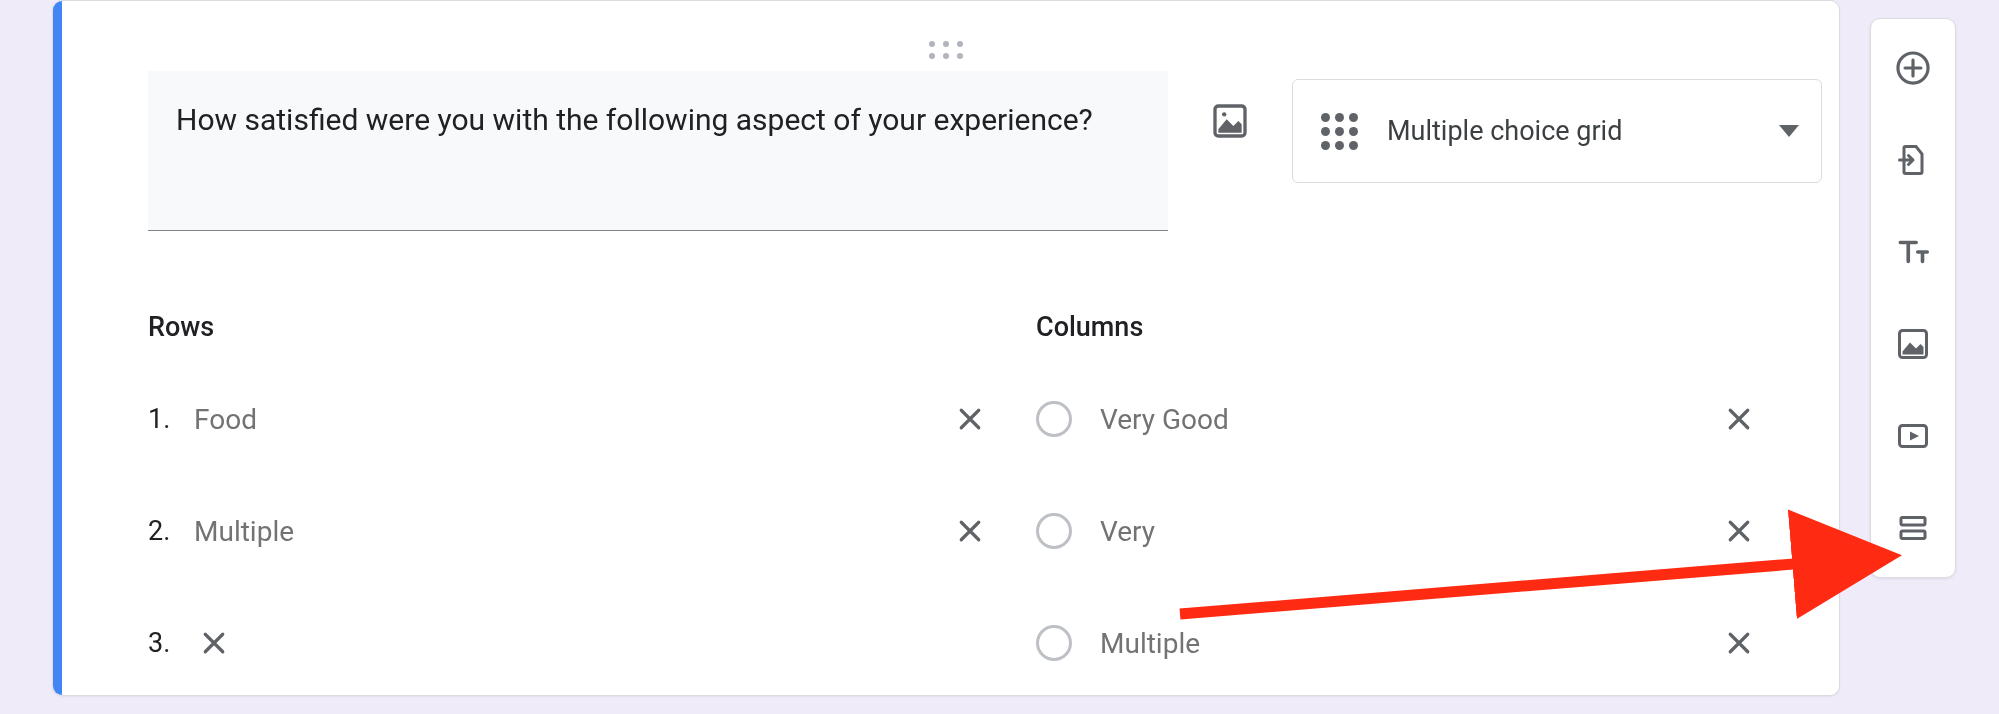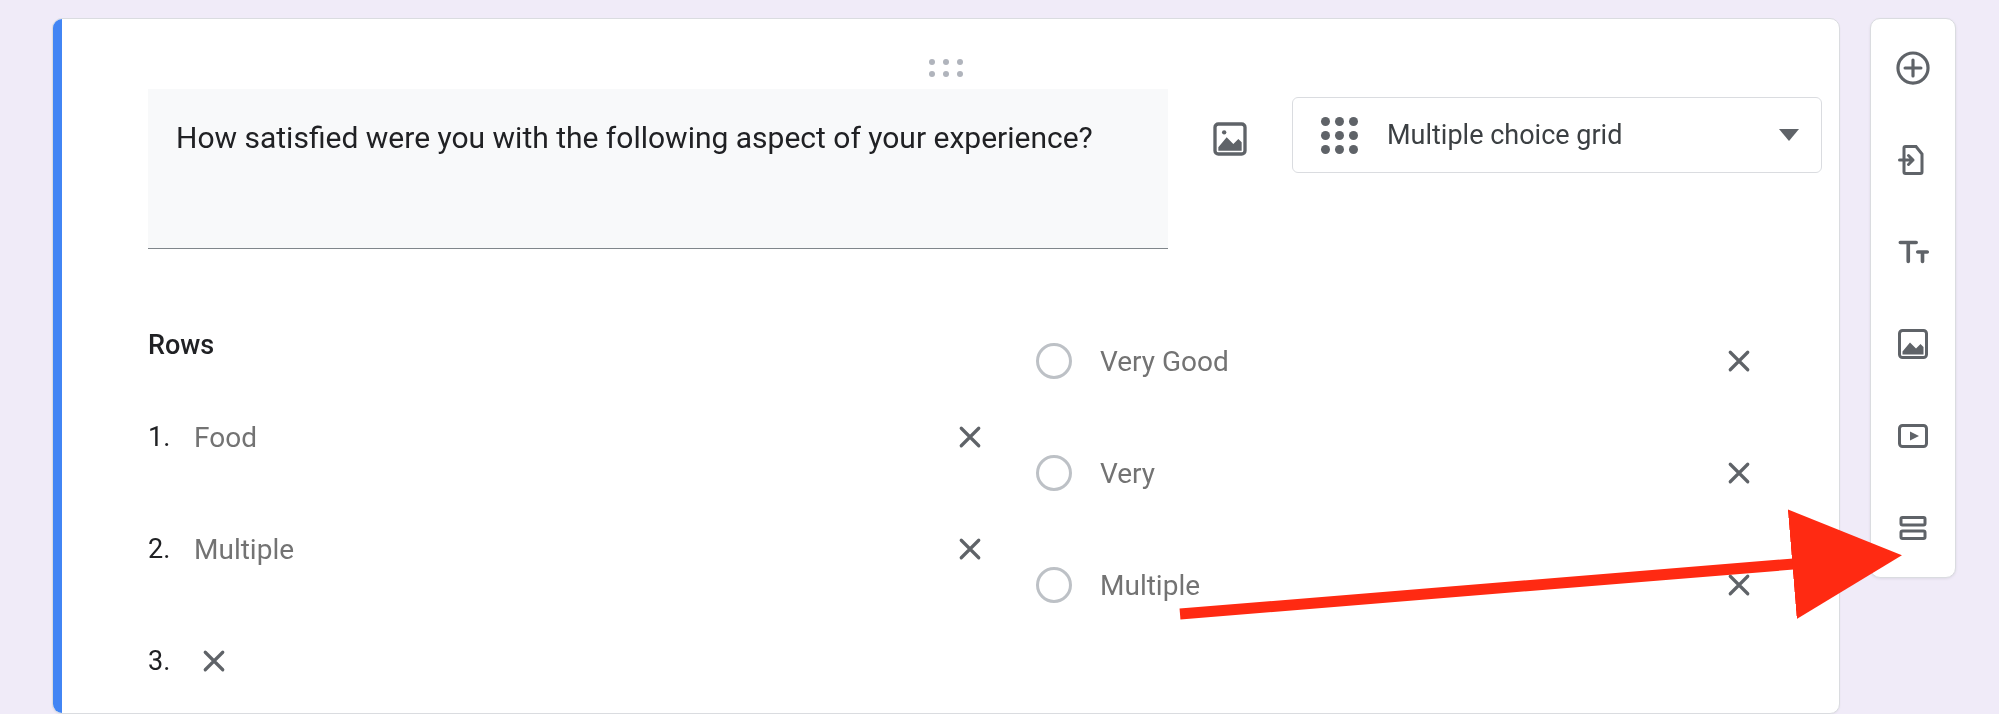--- a/index.html
+++ b/index.html
@@ -7,21 +7,21 @@
     font-family: Roboto, Arial, sans-serif;
     background: #f0ebf8;
     width: 1999px;
     height: 714px;
     overflow: hidden;
     position: relative;
   }
   .question-card {
     position: absolute;
     left: 52px;
-    top: 18px;
+    top: 0;
     width: 1788px;
     height: 696px;
     background: #ffffff;
     border: 1px solid #dadce0;
     border-radius: 10px;
     box-shadow: 0 1px 2px rgba(0,0,0,.05);
     overflow: hidden;
     padding-left: 28px;
   }
   .active-bar {
@@ -73,21 +73,21 @@
     flex: 0 0 auto;
     width: 56px; height: 56px;
     margin-top: 22px;
     display:flex;align-items:center;justify-content:center;
     cursor:pointer;
     color:#5f6368;
   }
   .type-select {
     flex: 0 0 auto;
     width: 530px;
-    height: 76px;
+    height: 104px;
     margin-top: 8px;
     border: 1px solid #dadce0;
     border-radius: 6px;
     display:flex; align-items:center;
     padding: 0 22px;
     cursor:pointer;
     gap: 24px;
   }
   .type-select .grid-icon {
     width:48px;height:48px;
@@ -246,20 +246,21 @@
           <span class="row-num">3.</span>
           <span class="x-btn">
             <svg width="30" height="30" viewBox="0 0 24 24">
                 <path d="M5 5 L19 19 M19 5 L5 19" stroke="currentColor" stroke-width="2.6" stroke-linecap="round"></path>
               </svg>
           </span>
         </div>
       </div>
 
       <div class="col-cols">
+        <div class="col-header">Columns</div>
 
         <div class="option-line">
           <span class="radio-circ"></span>
           <span class="opt-text">Very Good</span>
           <span class="x-btn">
             <svg width="30" height="30" viewBox="0 0 24 24">
                 <path d="M5 5 L19 19 M19 5 L5 19" stroke="currentColor" stroke-width="2.6" stroke-linecap="round"></path>
               </svg>
           </span>
         </div>

